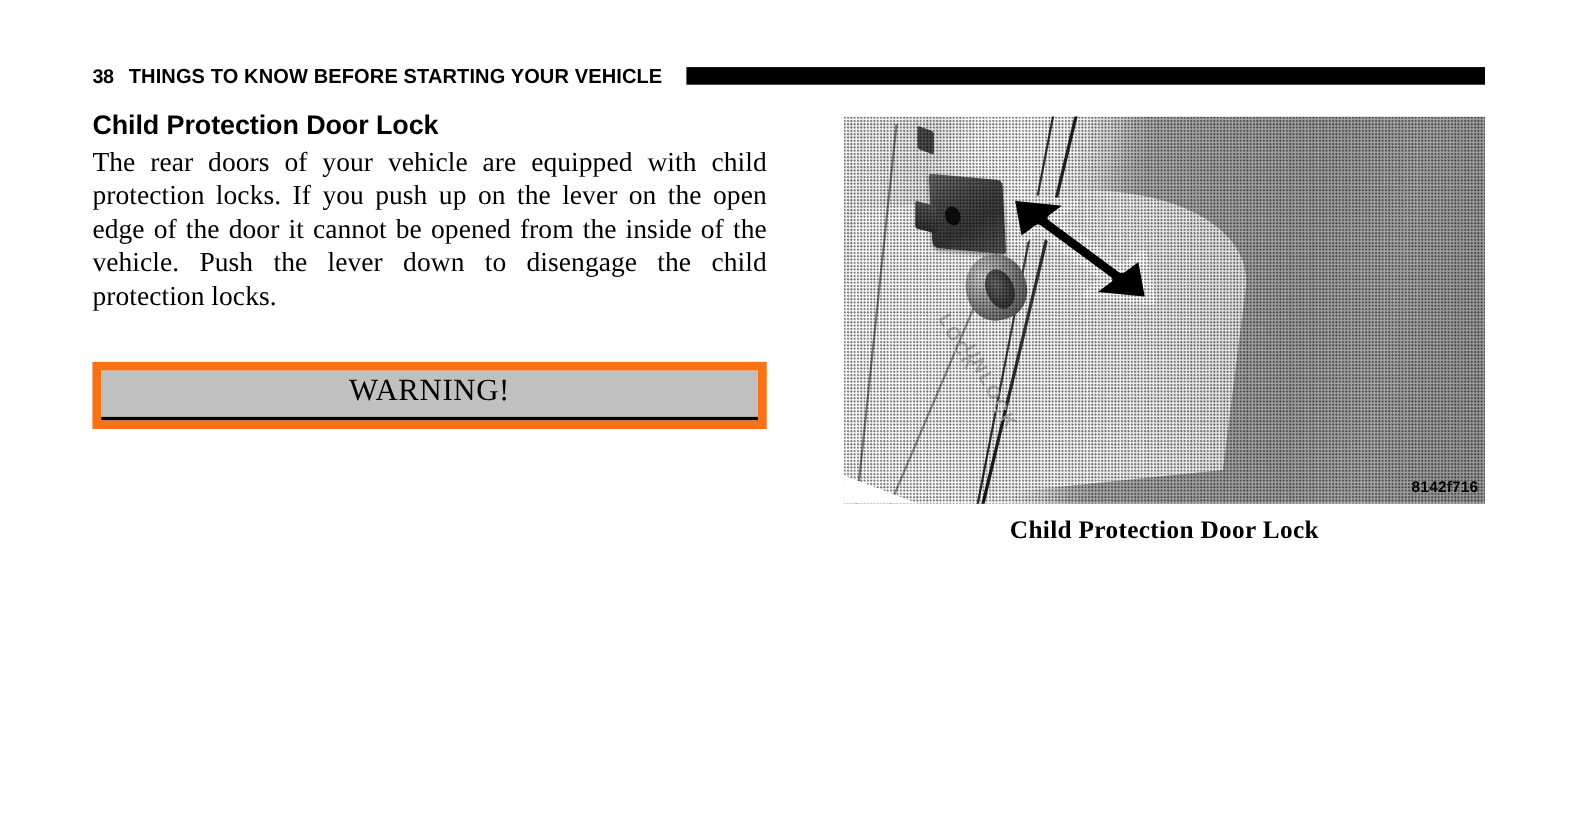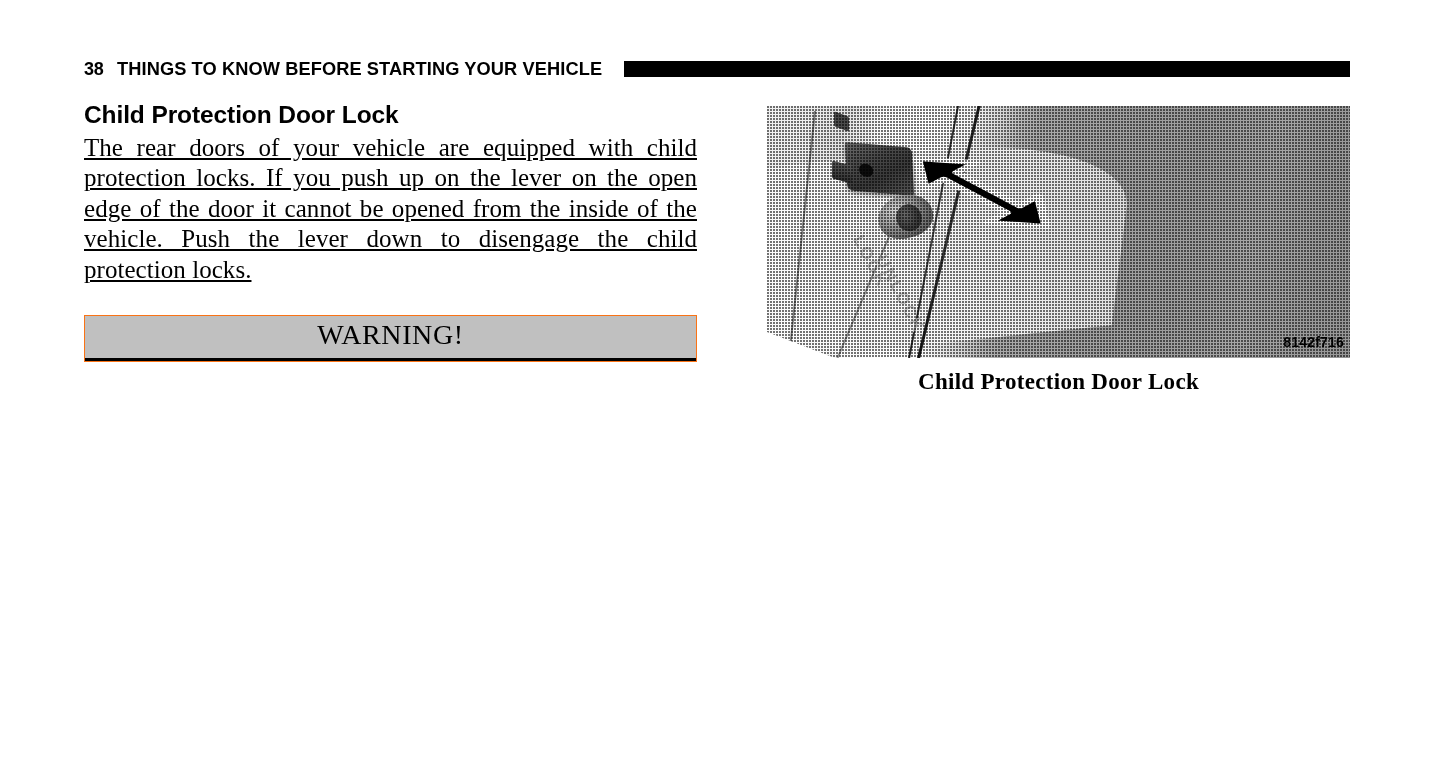--- a/index.html
+++ b/index.html
@@ -67,30 +67,29 @@
     letter-spacing: -0.1px;
   }
   #body-paragraph {
     font-family: "Liberation Serif", serif;
     font-size: 25px;
     line-height: 30.5px;
     text-align: justify;
     text-justify: inter-word;
     margin: 0;
     letter-spacing: 0.05px;
-    text-decoration: underline;
   }
 
   
   #warning-box {
     position: absolute;
     left: 84px;
-    top: 315px;
+    top: 329px;
     width: 613px;
-    border: 1px solid #f97316;
+    border: 8px solid #f97316;
     box-sizing: border-box;
     background: #fff;
   }
   #warning-title-bar {
     background: #c0c0c0;
     border-bottom: 3px solid #000;
     text-align: center;
     padding: 4px 0 7px 0;
   }
   #warning-title {
@@ -115,21 +114,21 @@
   
   #figure {
     position: absolute;
     left: 767px;
     top: 106px;
     width: 583px;
   }
   #figure-image {
     position: relative;
     width: 583px;
-    height: 252px;
+    height: 352px;
     overflow: hidden;
     background: #ffffff;
   }
   
   .halftone {
     position: absolute;
     inset: 0;
     background-image:
       radial-gradient(circle at 1px 1px, rgba(0,0,0,0.55) 0.8px, transparent 1.1px);
     background-size: 3px 3px;

